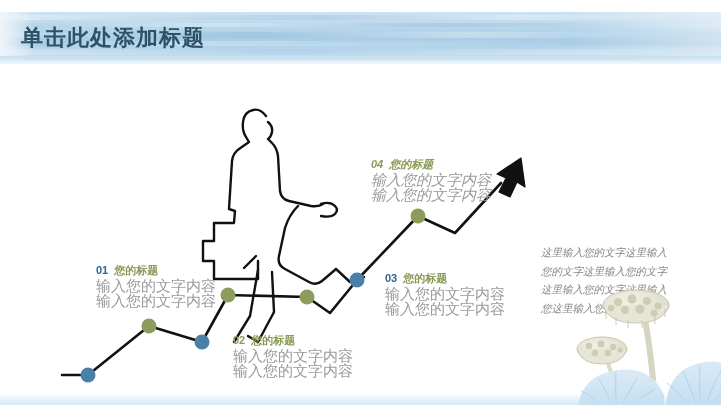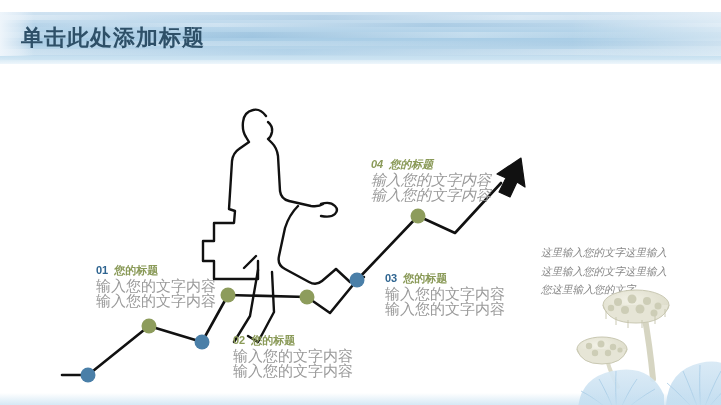--- a/index.html
+++ b/index.html
@@ -135,20 +135,21 @@
   <div class="block" style="left:371px;top:144px;font-style:italic;">
     <div class="blk-head">
       <span class="blk-num num-olive">04</span><span class="ttl-olive">您的标题</span>
     </div>
     <div class="blk-line">输入您的文字内容</div>
     <div class="blk-line">输入您的文字内容</div>
   </div>
 
   <div class="side-par">
     <div class="side-line">这里输入您的文字这里输入</div>
+    <div class="side-line">您的文字这里输入您的文字</div>
     <div class="side-line">这里输入您的文字这里输入</div>
     <div class="side-line">您这里输入您的文字</div>
   </div>
 
   <svg class="lotus" viewBox="0 0 175 130">
     <defs>
       <radialGradient id="podg" cx="40%" cy="35%" r="75%">
         <stop offset="0%" stop-color="#f2f1e6"></stop>
         <stop offset="100%" stop-color="#d9d8c4"></stop>
       </radialGradient>

